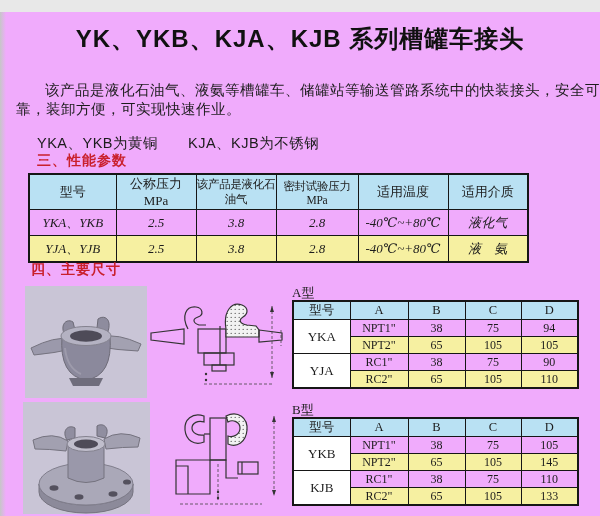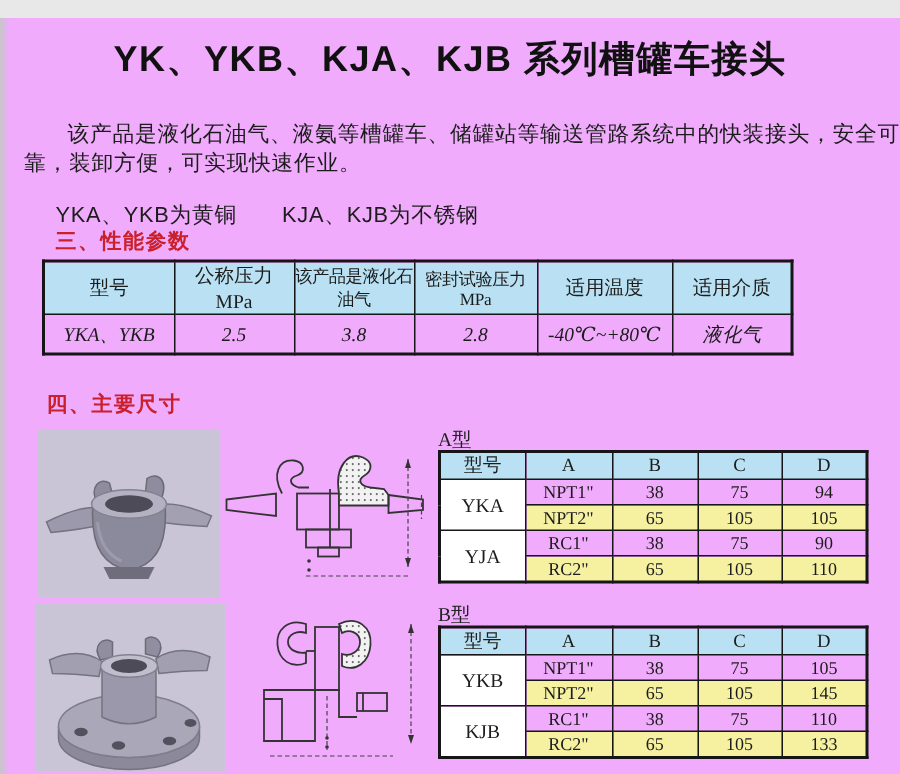--- a/index.html
+++ b/index.html
@@ -86,20 +86,28 @@
       <th>适用介质</th>
     </tr>
     <tr>
       <td>YKA、YKB</td>
       <td>2.5</td>
       <td>3.8</td>
       <td>2.8</td>
       <td>-40℃~+80℃</td>
       <td>液化气</td>
     </tr>
+    <tr class="row-yellow">
+      <td>YJA、YJB</td>
+      <td>2.5</td>
+      <td>3.8</td>
+      <td>2.8</td>
+      <td>-40℃~+80℃</td>
+      <td>液　氨</td>
+    </tr>
   </tbody>
     </table>
 
   <div class="sec-heading" style="left:31px;top:249px">四、主要尺寸</div>
 
   <svg class="photo" style="left:25px;top:274px" width="122" height="112" viewBox="0 0 122 112">
     <rect x="0" y="0" width="122" height="112" fill="#c9c5d6"></rect>
     <path d="M6,62 Q30,50 44,53 L47,63 Q30,67 9,69 Z" fill="#9b99ab" stroke="#75737f" stroke-width="1"></path>
     <path d="M116,58 Q92,47 78,51 L75,61 Q92,64 113,65 Z" fill="#a3a1b1" stroke="#75737f" stroke-width="1"></path>
     <path d="M40,50 C34,38 42,32 48,36 L50,44 Z" fill="#8e8c9e" stroke="#6d6b77" stroke-width="1"></path>

